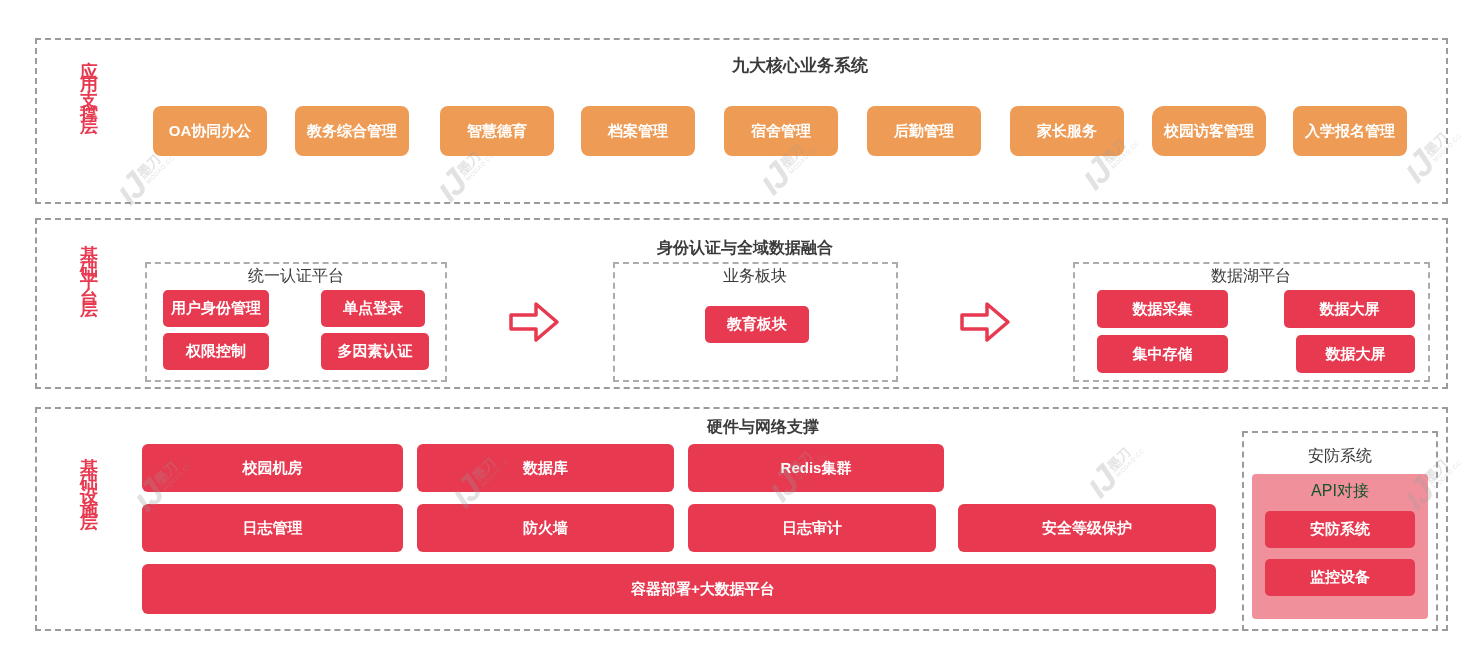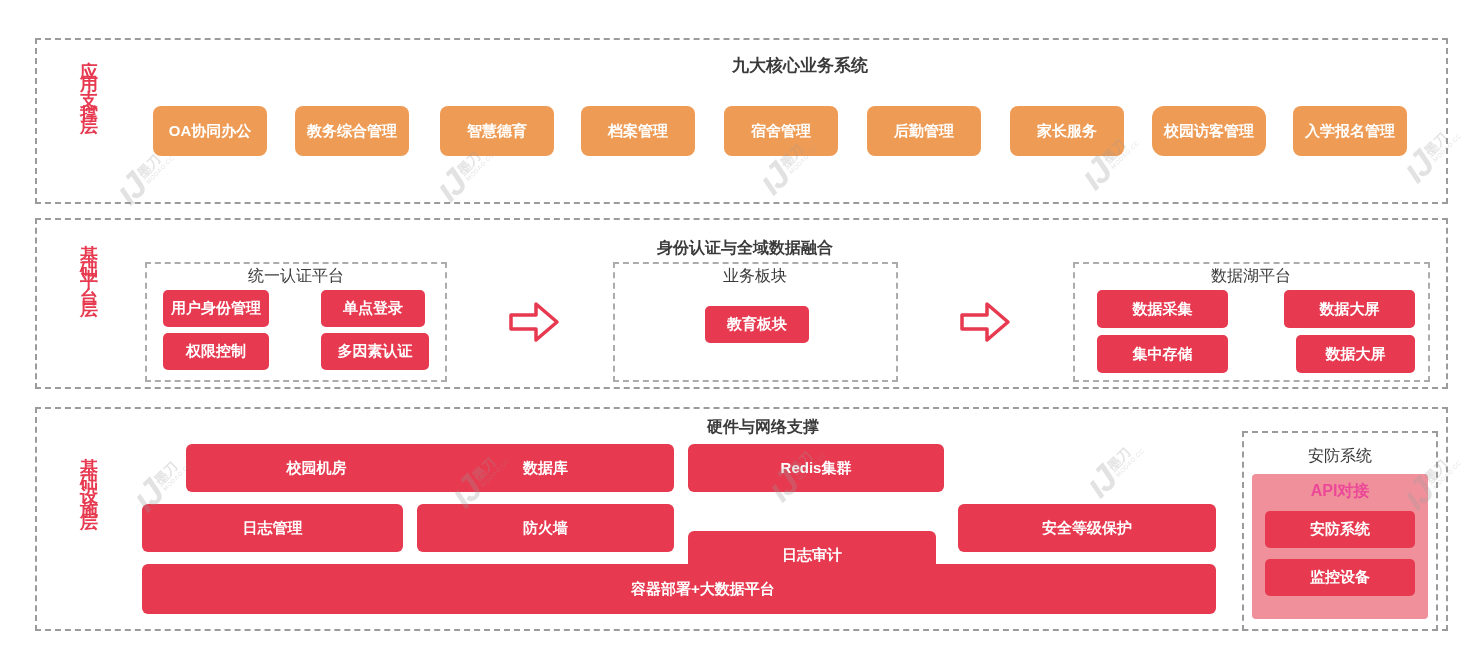--- a/index.html
+++ b/index.html
@@ -24,22 +24,22 @@
   .node{
     position:absolute;box-sizing:border-box;display:flex;align-items:center;justify-content:center;
     color:#ffffff;font-weight:bold;font-size:15px;white-space:nowrap;border-radius:6px;
   }
   .node.orange{background:#ee9b55;border-radius:8px;}
   .node.red{background:#e7394f;}
   .node.small{border-radius:5px;}
   .arrow-icon{position:absolute;}
   .pink-panel{position:absolute;box-sizing:border-box;background:#f0909b;border-radius:4px;}
   .panel-title{
-    position:absolute;transform:translateX(-50%);color:#ec4899;
-    font-size:16px;font-weight:bold;white-space:nowrap;
+    position:absolute;transform:translateX(-50%);color:#14532d;
+    font-size:16px;font-weight:normal;white-space:nowrap;
   }
   .wm{
     position:absolute;display:flex;align-items:center;gap:3px;
     transform:translate(-50%,-50%) rotate(-45deg);
     color:#9b9b9b;opacity:.28;z-index:5;pointer-events:none;
   }
   .wm-mark{font-size:36px;font-weight:bold;font-style:italic;letter-spacing:-2px;}
   .wm-col{display:flex;flex-direction:column;line-height:1.1;}
   .wm-brand{font-size:13px;font-weight:bold;}
   .wm-domain{font-size:6px;letter-spacing:.5px;}
@@ -90,27 +90,27 @@
   <div class="group-title" style="left:1251px;top:266px;">数据湖平台</div>
   <div class="node red small" style="left:1097px;top:290px;width:131px;height:38px;">数据采集</div>
   <div class="node red small" style="left:1284px;top:290px;width:131px;height:38px;">数据大屏</div>
   <div class="node red small" style="left:1097px;top:335px;width:131px;height:38px;">集中存储</div>
   <div class="node red small" style="left:1284px;top:335px;width:119px;height:38px;margin-left:12px;">数据大屏</div>
 
   <div class="layer-box" style="left:35px;top:407px;width:1413px;height:224px;"></div>
   <div class="layer-label" style="left:80px;top:443px;">基础设施层</div>
   <div class="section-title" style="left:763px;top:417px;font-size:16px;">硬件与网络支撑</div>
 
-  <div class="node red" style="left:142px;top:444px;width:261px;height:48px;margin-left:44px;">校园机房</div>
+  <div class="node red" style="left:142px;top:444px;width:261px;height:48px;">校园机房</div>
   <div class="node red" style="left:417px;top:444px;width:257px;height:48px;">数据库</div>
   <div class="node red" style="left:688px;top:444px;width:256px;height:48px;">Redis集群</div>
 
   <div class="node red" style="left:142px;top:504px;width:261px;height:48px;">日志管理</div>
   <div class="node red" style="left:417px;top:504px;width:257px;height:48px;">防火墙</div>
-  <div class="node red" style="left:688px;top:504px;width:248px;height:48px;margin-top:27px;">日志审计</div>
+  <div class="node red" style="left:688px;top:504px;width:248px;height:48px;">日志审计</div>
   <div class="node red" style="left:958px;top:504px;width:258px;height:48px;">安全等级保护</div>
 
   <div class="node red" style="left:142px;top:564px;width:1074px;height:50px;padding-left:48px;">容器部署+大数据平台</div>
 
   <div class="group-box" style="left:1242px;top:431px;width:196px;height:200px;border-color:#9b9b9b;"></div>
   <div class="group-title" style="left:1340px;top:446px;">安防系统</div>
   <div class="pink-panel" style="left:1252px;top:474px;width:176px;height:145px;"></div>
   <div class="panel-title" style="left:1340px;top:481px;">API对接</div>
   <div class="node red small" style="left:1265px;top:511px;width:150px;height:37px;">安防系统</div>
   <div class="node red small" style="left:1265px;top:559px;width:150px;height:37px;">监控设备</div>

